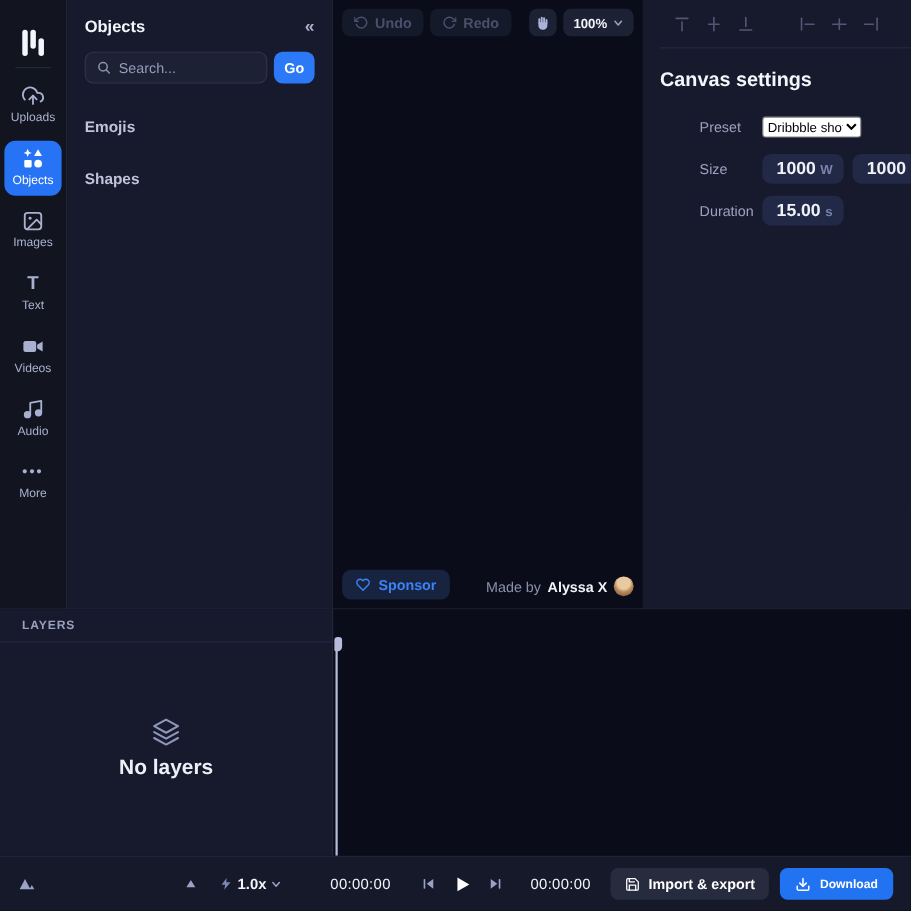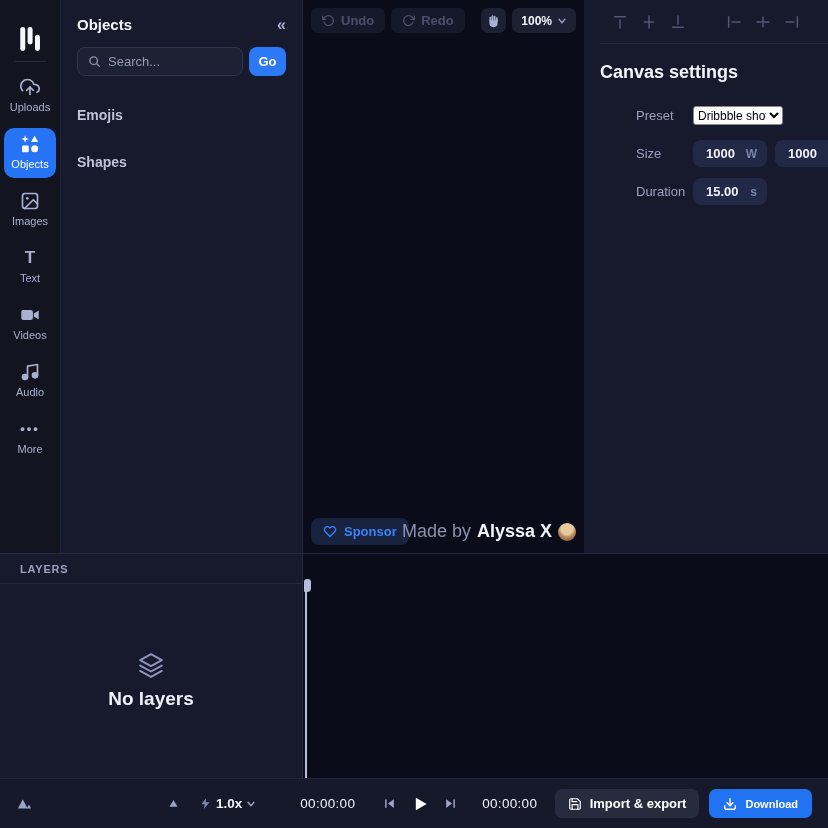--- a/index.html
+++ b/index.html
@@ -51,21 +51,21 @@
   .sq-btn svg { width:14px; height:14px; }
   .zoom-btn { height:25px; border-radius:7px; background:#1c2233; color:#f2f4fa; font-weight:700;
     font-size:12px; padding:0 9px; display:flex; align-items:center; gap:5px; margin-left:6px;
     border:none; cursor:pointer; font-family:inherit; }
   .zoom-btn svg { width:10px; height:10px; color:#9aa2c6; }
   .sponsor { position:absolute; left:8px; bottom:8px; height:27px; padding:0 12px; border-radius:8px;
     background:#18233f; color:#3b82f6; font-size:13px; font-weight:600; display:flex; align-items:center;
     gap:7px; border:none; cursor:pointer; font-family:inherit; }
   .sponsor svg { width:14px; height:13px; }
   .made-by { position:absolute; right:8px; bottom:11px; display:flex; align-items:center; gap:6px;
-    font-size:18px; color:#8b91ad; }
+    font-size:13px; color:#8b91ad; }
   .made-by b { color:#f2f4fa; font-weight:700; }
   .avatar { width:18px; height:18px; border-radius:50%; flex:none;
     background:radial-gradient(circle at 50% 32%, #e8c9a0 0 38%, #b98a5e 55%, #6e4a30 100%); }
 
   
   .props { flex:1; background:#171a2c; padding:0 16px; }
   .align-row { height:44px; display:flex; align-items:center; gap:13px; padding:0 12px;
     border-bottom:1px solid #262b44; color:#515776; }
   .align-row svg { width:16px; height:16px; cursor:pointer; }
   .gap-left { margin-left:27px; }
@@ -73,21 +73,21 @@
   .cs-row { display:flex; align-items:center;margin-left:36px; }
   .cs-label { width:57px; color:#9ba1c0; font-size:13px; flex:none; }
   .preset-row { margin-top:23px; }
   .preset-select { width:90px; height:19px; font-size:12px; font-family:inherit; border-radius:3px;
     background:#ffffff; color:#000; border:1px solid #888; }
   .size-row { margin-top:15px; }
   .color-row { margin-top:11px; }
   .dur-row { margin-top:11px; }
   .field { height:27px; background:#222947; border-radius:8px; display:flex; align-items:center;
     position:relative; }
-  .field .val { padding-left:13px; font-size:13px; font-weight:600; color:#f0f2f8; }
+  .field .val { padding-left:13px; font-size:16px; font-weight:600; color:#f0f2f8; }
   .field .suffix { position:absolute; right:10px; color:#7b83aa; font-size:12px; font-weight:600; }
   .w74 { width:74px; }
   .mr8 { margin-right:8px; }
   .swatch { width:27px; height:27px; background:#ffffff; border-radius:8px 0 0 8px; flex:none; cursor:pointer; }
   .hexfield { height:27px; width:64px; background:#222947; border-radius:0 8px 8px 0; display:flex;
     align-items:center; justify-content:center; font-size:12.5px; font-weight:700; color:#f0f2f8; }
   .pctfield { margin-left:6px; width:58px; }
 
   
   .layers { position:absolute; top:554px; left:0; width:303px; height:224px; background:#171a2c;

